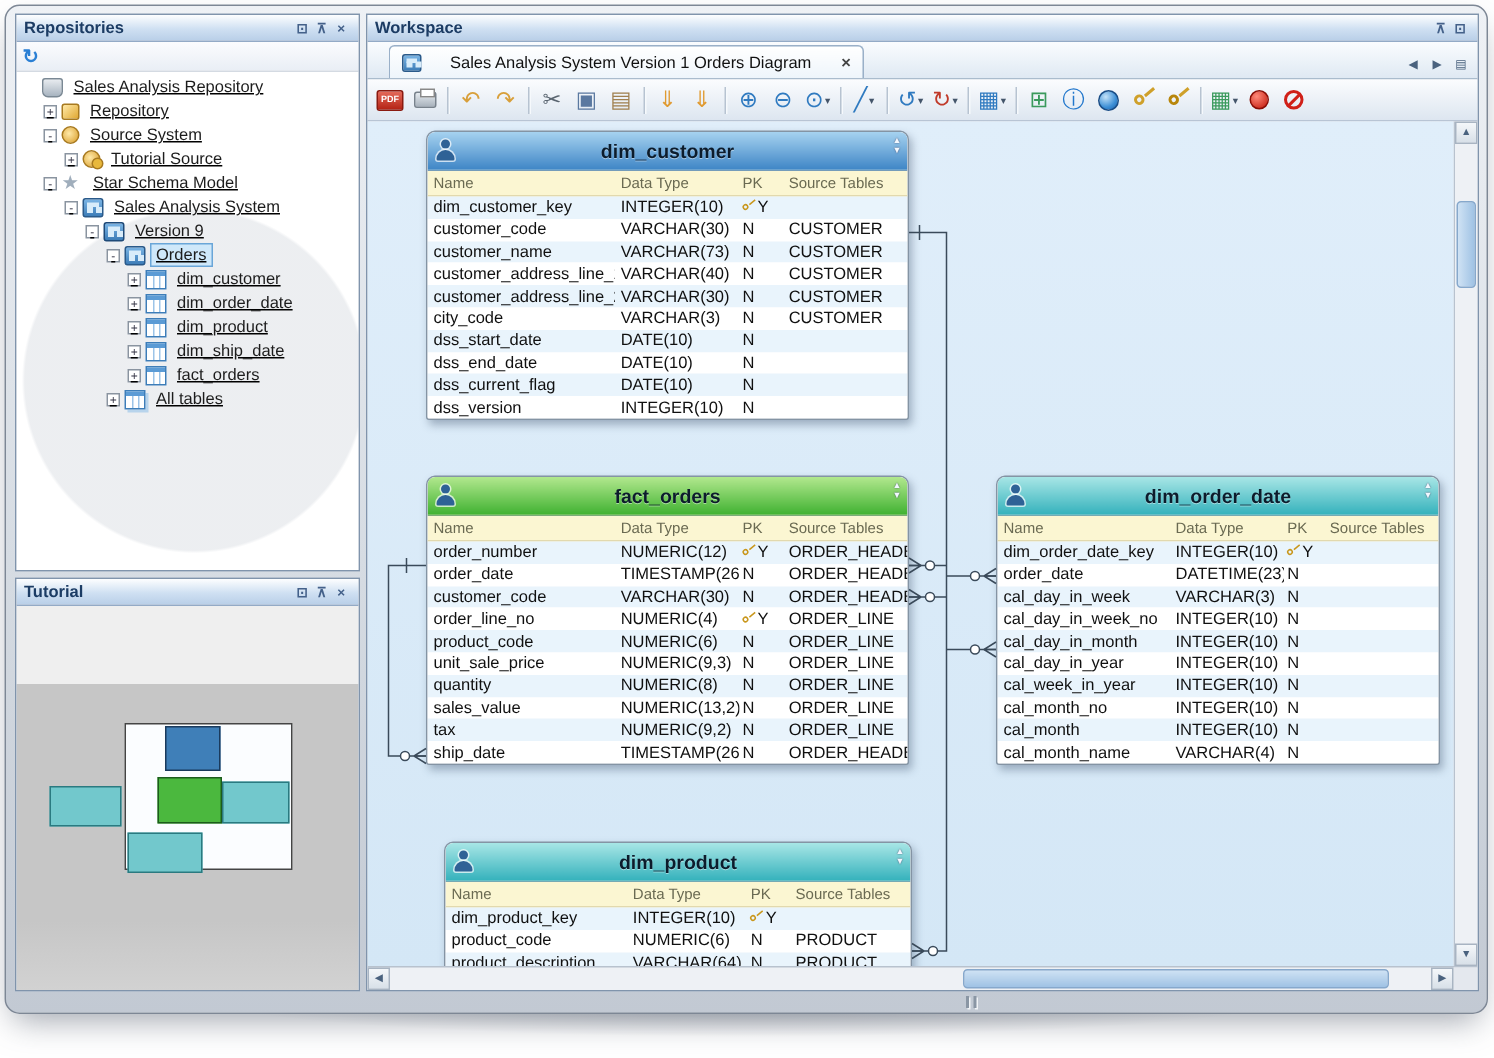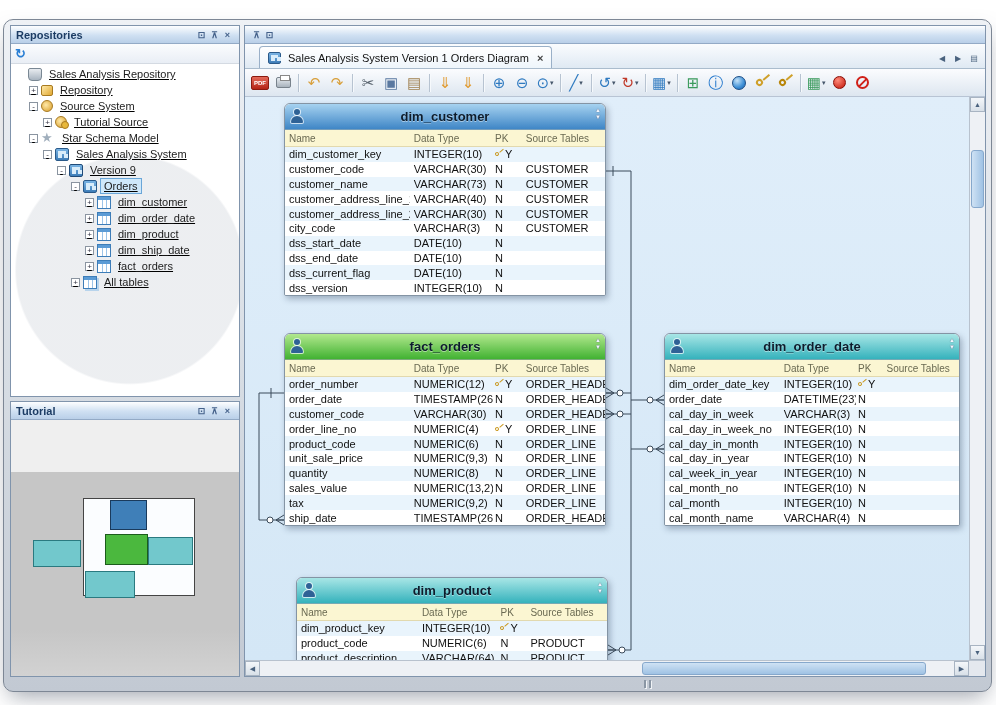--- a/index.html
+++ b/index.html
@@ -1,20 +1,20 @@
 <!DOCTYPE html>
 <html><head>
 <meta charset="utf-8">
 <style>
   * { box-sizing: border-box; }
   body { margin:0; background:#fff; font-family:"Liberation Sans", sans-serif; }
   .stage { position:relative; width:996px; height:705px; overflow:hidden; }
   .floor-shadow { position:absolute; left:10px; right:10px; top:664px; height:40px;
     background:radial-gradient(ellipse 55% 100% at 50% 0%, rgba(90,100,115,.45), transparent 68%); }
-  .window { position:absolute; left:3px; top:19px; width:989px; height:673px;
+  .window { position:absolute; left:3px; top:3px; width:989px; height:673px;
     background:linear-gradient(180deg,#eef1f5,#d6dce3 55%,#c2c9d3);
     border:1px solid #7d8795; border-radius:10px;
     box-shadow:0 10px 22px -6px rgba(80,90,105,.55); }
 
   
   .panel { position:absolute; border:1px solid #8094ac; background:#fff; overflow:hidden; }
   .panel-title { height:18px; display:flex; align-items:center; padding:0 5px;
     background:linear-gradient(#fdfeff,#cfe0f2 55%,#b9cfe8);
     border-bottom:1px solid #93aac6; font-size:11px; font-weight:bold; color:#1c3c64; }
   .pt-text { flex:1; white-space:nowrap; overflow:hidden; }
@@ -59,21 +59,21 @@
   .mm-blue { left:99px; top:80px; width:37px; height:30px; background:#3f7fb8; border-color:#1a3a5c; }
   .mm-green { left:94px; top:114px; width:43px; height:31px; background:#4bb83e; border-color:#1c5c1c; }
   .mm-teal-left { left:22px; top:120px; width:48px; height:27px; background:#72c8cc; border-color:#2a7a80; }
   .mm-teal-right { left:137px; top:117px; width:45px; height:28px; background:#72c8cc; border-color:#2a7a80; }
   .mm-teal-bottom { left:74px; top:151px; width:50px; height:27px; background:#72c8cc; border-color:#2a7a80; }
 
   
   .workspace { left:240px; top:5px; width:742px; height:652px; display:flex; flex-direction:column; }
   .tabbar { height:25px; background:linear-gradient(#fafcfe,#dfe9f3); border-bottom:1px solid #aabccd;
     display:flex; align-items:flex-end; padding:2px 4px 0 14px; }
-  .tab { display:flex; align-items:center; gap:4px; height:22px; padding:0 8px;
+  .tab { display:flex; align-items:center; gap:16px; height:22px; padding:0 8px;
     background:linear-gradient(#ffffff,#eef5fb); border:1px solid #9ab0c8; border-bottom:none;
     border-radius:4px 4px 0 0; font-size:11px; color:#111; }
   .tab .ti { width:13px; height:12px; }
   .tab-close { font-size:11px; font-weight:bold; color:#444; margin-left:4px; }
   .tab-controls { margin-left:auto; display:flex; gap:2px; align-items:center; padding-bottom:3px; }
   .tab-controls span { font-size:8px; color:#4a627e; width:14px; height:14px; text-align:center; line-height:14px;
     border:1px solid transparent; border-radius:2px; }
 
   .toolbar { height:28px; display:flex; align-items:center; gap:1px; padding:0 4px;
     background:linear-gradient(#fbfcfe,#dde6f0); border-bottom:1px solid #b8c4d4; }
@@ -250,20 +250,21 @@
         <div class="mm-rect mm-blue"></div>
         <div class="mm-rect mm-teal-left"></div>
         <div class="mm-rect mm-green"></div>
         <div class="mm-rect mm-teal-right"></div>
         <div class="mm-rect mm-teal-bottom"></div>
       </div>
     </div>
 
     <div class="panel workspace">
       <div class="panel-title">
+        <span class="pt-text">Workspace</span>
         <span class="pt-ico">⊼</span>
         <span class="pt-ico">⊡</span>
       </div>
 
       <div class="tabbar">
         <div class="tab">
           <span class="ti ti-diagram"></span>
           <span>Sales Analysis System Version 1 Orders Diagram</span>
           <span class="tab-close">×</span>
         </div>

